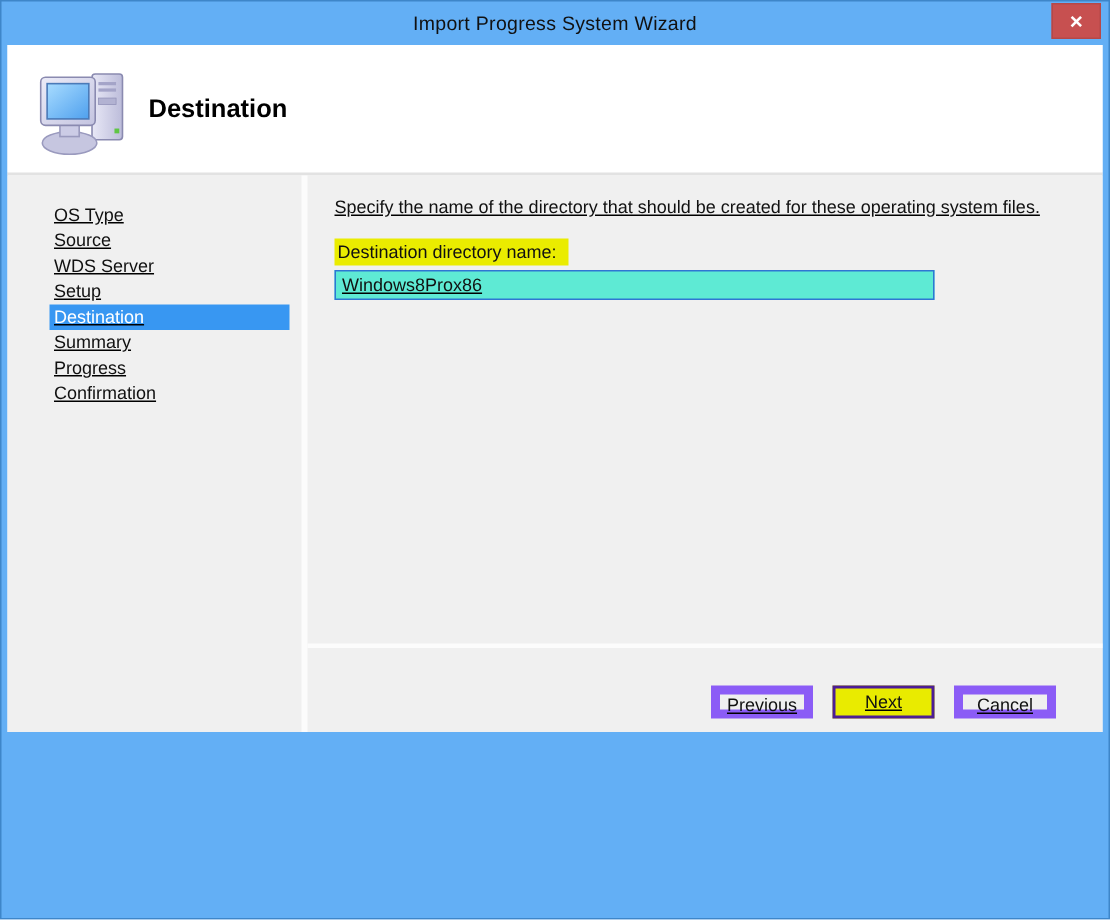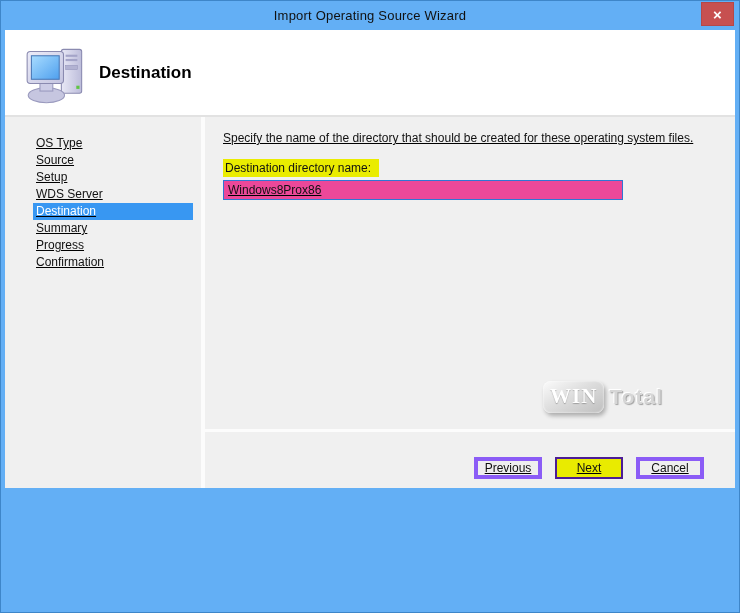--- a/index.html
+++ b/index.html
@@ -77,21 +77,21 @@
     background:#EAEC00;
     color:#111;
     font-size:12px;
     padding:2px 8px 2px 2px;
   }
   .field-input {
     display:block;
     margin-top:3px;
     width:400px; height:20px;
     border:1px solid #2F76D3;
-    background:#ec4899;
+    background:#5eead4;
     font-family:"Liberation Sans","DejaVu Sans",sans-serif;
     font-size:12px; color:#111;
     padding:0 0 0 4px;
     outline:none;
   }
 
   .watermark {
     position:absolute; right:72px; bottom:1px;
     display:flex; align-items:center;
     user-select:none;
@@ -116,37 +116,37 @@
 
   .h-divider2 { height:3px; background:#FCFCFC; flex:0 0 auto; }
   .button-bar {
     height:41px; flex:0 0 auto;
     display:flex; align-items:center; justify-content:flex-end;
     gap:13px; padding-right:31px;
   }
   .btn {
     width:68px; height:22px;
     background:#EFEFEF;
-    border:4px solid #8b5cf6;
+    border:6px solid #8b5cf6;
     font-family:"Liberation Sans","DejaVu Sans",sans-serif;
     font-size:12px; color:#111;
     cursor:pointer;
   }
   .btn.highlighted {
     background:#E9EB00;
     border:2px solid #4c1d95;
   }
 </style>
 </head>
 <body>
 
 <div class="window">
 
   <div class="titlebar">
-    <span class="titlebar-text">Import Operating Source Wizard</span>
+    <span class="titlebar-text">Import Progress System Wizard</span>
     <div class="close-btn">
       <span>×</span>
     </div>
   </div>
 
   <div class="client">
 
     <div class="header">
       <svg class="header-icon" viewBox="0 0 58 56">
         <defs>
@@ -176,41 +176,37 @@
       <span class="header-title">Destination</span>
     </div>
 
     <div class="header-divider"></div>
 
     <div class="content">
 
       <div class="sidebar">
         <div class="side-item">OS Type</div>
         <div class="side-item">Source</div>
+        <div class="side-item">WDS Server</div>
         <div class="side-item">Setup</div>
-        <div class="side-item">WDS Server</div>
         <div class="side-item selected">Destination</div>
         <div class="side-item">Summary</div>
         <div class="side-item">Progress</div>
         <div class="side-item">Confirmation</div>
       </div>
 
       <div class="v-divider"></div>
 
       <div class="right-col">
 
         <div class="main">
           <div class="instruction">Specify the name of the directory that should be created for these operating system files.</div>
           <span class="field-label">Destination directory name:</span>
           <input class="field-input" type="text" value="Windows8Prox86" style="">
 
-          <div class="watermark">
-            <span class="wm-badge">WIN</span>
-            <span class="wm-total">Total</span>
-          </div>
         </div>
 
         <div class="h-divider2"></div>
 
         <div class="button-bar">
           <button class="btn">Previous</button>
           <button class="btn highlighted">Next</button>
           <button class="btn">Cancel</button>
         </div>
 

